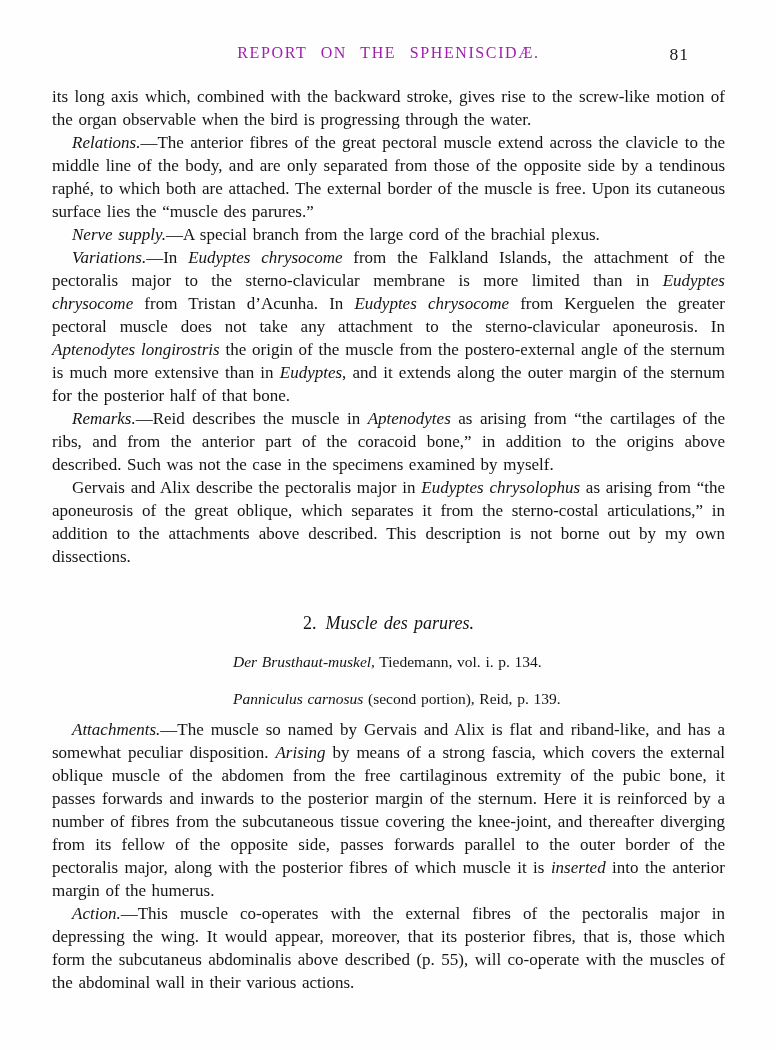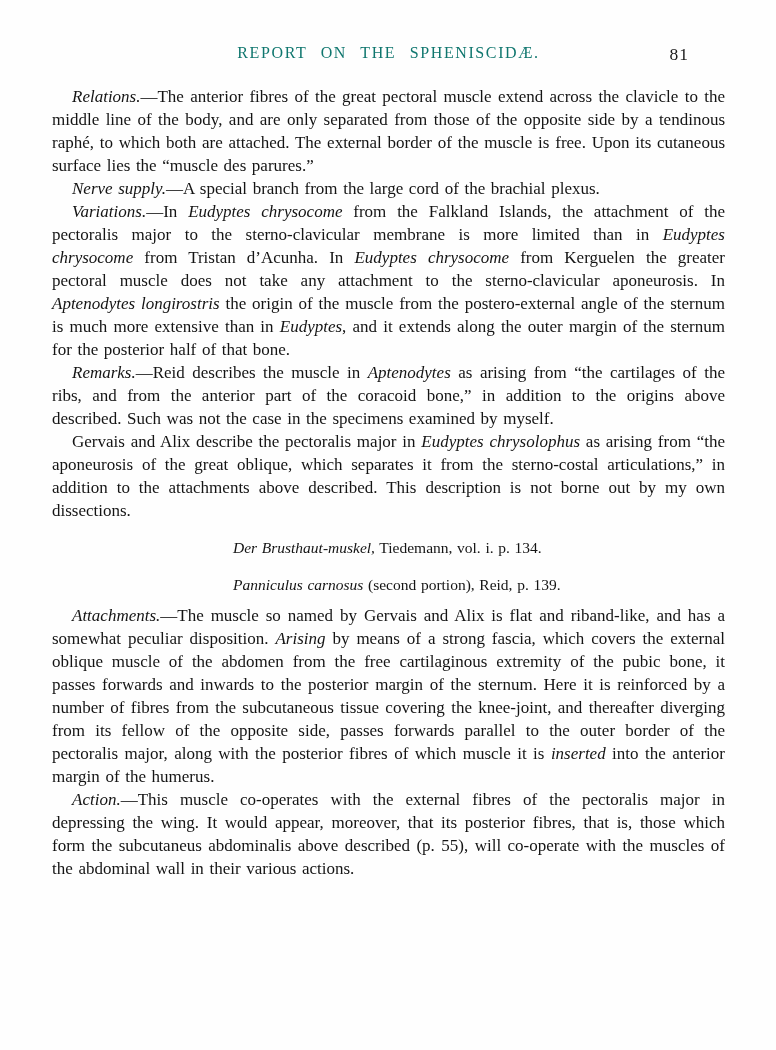--- a/index.html
+++ b/index.html
@@ -22,21 +22,21 @@
     top: 44px;
     left: 52px;
     width: 673px;
     height: 24px;
   }
   .running-title {
     text-align: center;
     font-size: 16px;
     letter-spacing: 1.6px;
     word-spacing: 8px;
-    color: #0f766e;
+    color: #a21caf;
   }
   .page-number {
     position: absolute;
     right: 36px;
     top: 0;
     font-size: 17.5px;
     letter-spacing: 1px;
     color: #1a1a1a;
   }
   .page-body {
@@ -78,27 +78,29 @@
 <body>
 
 <div class="page">
   <header class="page-header">
     <div class="running-title">REPORT ON THE SPHENISCIDÆ.</div>
     <div class="page-number">81</div>
   </header>
 
   <main class="page-body">
     <div>
+        <p><span>its long axis which, combined with the backward stroke, gives rise to the screw-like motion of the organ observable when the bird is progressing through the water.</span></p>
         <p class="indent"><i>Relations.</i><span>—The anterior fibres of the great pectoral muscle extend across the clavicle to the middle line of the body, and are only separated from those of the opposite side by a tendinous raphé, to which both are attached. The external border of the muscle is free. Upon its cutaneous surface lies the “muscle des parures.”</span></p>
         <p class="indent"><i>Nerve supply.</i><span>—A special branch from the large cord of the brachial plexus.</span></p>
         <p class="indent"><i>Variations.</i><span>—In </span><i>Eudyptes chrysocome</i><span> from the Falkland Islands, the attachment of the pectoralis major to the sterno-clavicular membrane is more limited than in </span><i>Eudyptes chrysocome</i><span> from Tristan d’Acunha. In </span><i>Eudyptes chrysocome</i><span> from Kerguelen the greater pectoral muscle does not take any attachment to the sterno-clavicular aponeurosis. In </span><i>Aptenodytes longirostris</i><span> the origin of the muscle from the postero-external angle of the sternum is much more extensive than in </span><i>Eudyptes</i><span>, and it extends along the outer margin of the sternum for the posterior half of that bone.</span></p>
         <p class="indent"><i>Remarks.</i><span>—Reid describes the muscle in </span><i>Aptenodytes</i><span> as arising from “the cartilages of the ribs, and from the anterior part of the coracoid bone,” in addition to the origins above described. Such was not the case in the specimens examined by myself.</span></p>
         <p class="indent"><span>Gervais and Alix describe the pectoralis major in </span><i>Eudyptes chrysolophus</i><span> as arising from “the aponeurosis of the great oblique, which separates it from the sterno-costal articulations,” in addition to the attachments above described. This description is not borne out by my own dissections.</span></p>
       </div>
 
+    <h2 class="section-heading"><span>2. </span><i>Muscle des parures.</i></h2>
 
     <div class="citation-list">
         <div class="citation-line"><i>Der Brusthaut-muskel,</i><span> Tiedemann, vol. i. p. 134.</span></div>
         <div class="citation-line"><i>Panniculus carnosus</i><span> (second portion), Reid, p. 139.</span></div>
       </div>
 
     <div>
         <p class="indent"><i>Attachments.</i><span>—The muscle so named by Gervais and Alix is flat and riband-like, and has a somewhat peculiar disposition. </span><i>Arising</i><span> by means of a strong fascia, which covers the external oblique muscle of the abdomen from the free cartilaginous extremity of the pubic bone, it passes forwards and inwards to the posterior margin of the sternum. Here it is reinforced by a number of fibres from the subcutaneous tissue covering the knee-joint, and thereafter diverging from its fellow of the opposite side, passes forwards parallel to the outer border of the pectoralis major, along with the posterior fibres of which muscle it is </span><i>inserted</i><span> into the anterior margin of the humerus.</span></p>
         <p class="indent"><i>Action.</i><span>—This muscle co-operates with the external fibres of the pectoralis major in depressing the wing. It would appear, moreover, that its posterior fibres, that is, those which form the subcutaneus abdominalis above described (p. 55), will co-operate with the muscles of the abdominal wall in their various actions.</span></p>
       </div>

